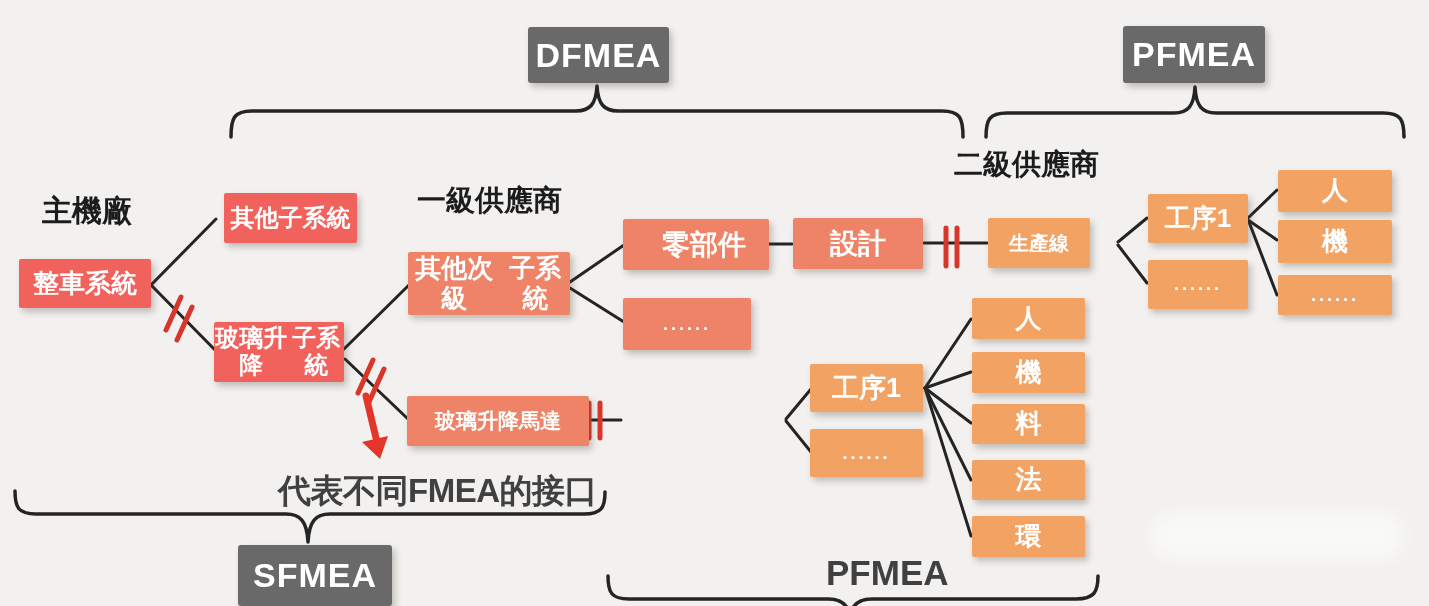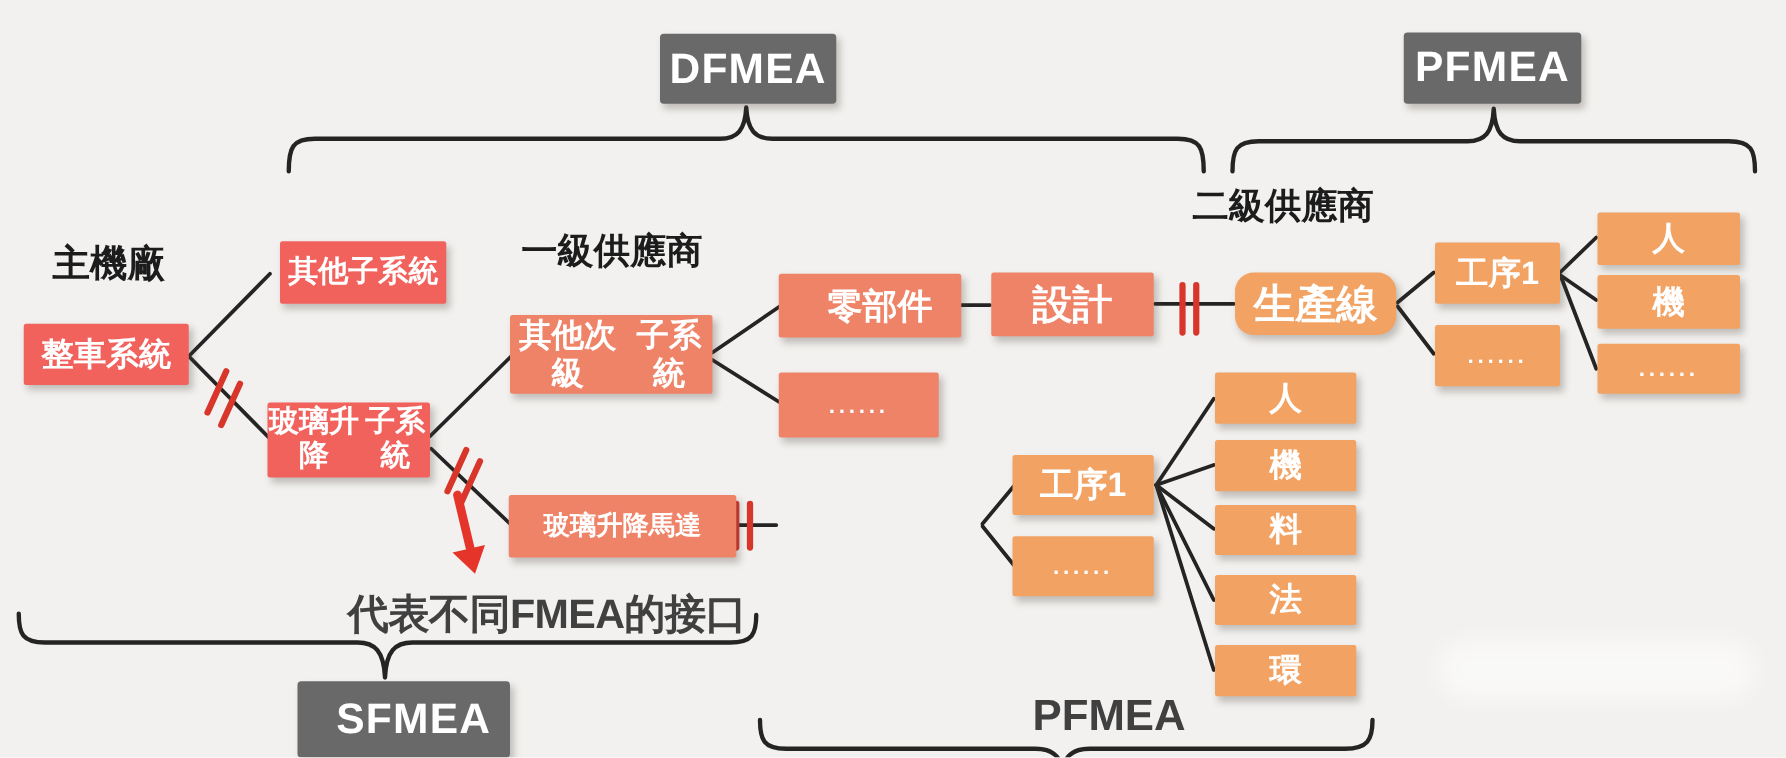--- a/index.html
+++ b/index.html
@@ -99,51 +99,51 @@
     </g>
 
     <g>
       <path class="arrow-shaft" d="M366,396 L376,438"></path>
       <polygon class="arrow-head" points="362,442 388,436 380,459"></polygon>
     </g>
   </svg>
 
   <div class="box dark tag" style="left:528px;top:27px;width:141px;height:56px;">DFMEA</div>
   <div class="box dark tag" style="left:1123px;top:26px;width:142px;height:57px;">PFMEA</div>
-  <div class="box dark tag" style="left:238px;top:545px;width:154px;height:61px;padding-left:16px;">SFMEA</div>
+  <div class="box dark tag" style="left:238px;top:545px;width:154px;height:61px;">SFMEA</div>
 
   <div class="area-label" style="left:42px;top:191px;font-size:30px;">主機廠</div>
   <div class="area-label" style="left:417px;top:181px;font-size:29px;">一級供應商</div>
   <div class="area-label" style="left:954px;top:145px;font-size:29px;">二級供應商</div>
 
   <div class="box red" style="left:19px;top:259px;width:132px;height:49px;font-size:26px;">整車系統</div>
   <div class="box red" style="left:224px;top:193px;width:133px;height:50px;font-size:24px;">其他子系統</div>
   <div class="box red two-line" style="left:214px;top:322px;width:130px;height:60px;font-size:24px;">
     <span class="l1">玻璃升降</span>
     <span class="l2">子系統</span>
   </div>
 
   <div class="box salmon two-line" style="left:408px;top:252px;width:162px;height:63px;font-size:26px;">
     <span class="l1">其他次級</span>
     <span class="l2">子系統</span>
   </div>
   <div class="box salmon" style="left:623px;top:219px;width:130px;height:51px;font-size:28px;padding-left:16px;">零部件</div>
-  <div class="box salmon" style="left:793px;top:218px;width:130px;height:51px;font-size:32px;">設計</div>
+  <div class="box salmon" style="left:793px;top:218px;width:130px;height:51px;font-size:28px;">設計</div>
   <div class="box salmon dots" style="left:623px;top:298px;width:128px;height:52px;">......</div>
   <div class="box salmon" style="left:407px;top:396px;width:182px;height:50px;font-size:21px;text-align:center;">玻璃升降馬達</div>
 
   <div class="box orange" style="left:810px;top:364px;width:113px;height:48px;font-size:27px;">工序1</div>
   <div class="box orange dots" style="left:810px;top:429px;width:113px;height:48px;">......</div>
   <div class="box orange" style="left:972px;top:298px;width:113px;height:41px;font-size:26px;">人</div>
   <div class="box orange" style="left:972px;top:352px;width:113px;height:41px;font-size:26px;">機</div>
   <div class="box orange" style="left:972px;top:404px;width:113px;height:40px;font-size:26px;">料</div>
   <div class="box orange" style="left:972px;top:460px;width:113px;height:40px;font-size:26px;">法</div>
   <div class="box orange" style="left:972px;top:516px;width:113px;height:41px;font-size:26px;">環</div>
 
-  <div class="box orange" style="left:988px;top:218px;width:129px;height:50px;font-size:33px;border-radius:15px;">生產線</div>
+  <div class="box orange" style="left:988px;top:218px;width:102px;height:50px;font-size:20px;">生產線</div>
   <div class="box orange" style="left:1148px;top:194px;width:100px;height:49px;font-size:26px;">工序1</div>
   <div class="box orange dots" style="left:1148px;top:260px;width:100px;height:49px;">......</div>
   <div class="box orange" style="left:1278px;top:170px;width:114px;height:42px;font-size:26px;">人</div>
   <div class="box orange" style="left:1278px;top:220px;width:114px;height:43px;font-size:26px;">機</div>
   <div class="box orange dots" style="left:1278px;top:275px;width:114px;height:40px;">......</div>
 
   <div class="red-note" style="left:278px;top:469px;font-size:33px;">代表不同FMEA的接口</div>
   <div class="red-note" style="left:826px;top:553px;font-size:35px;letter-spacing:0;">PFMEA</div>
 
   <div class="watermark"></div>

